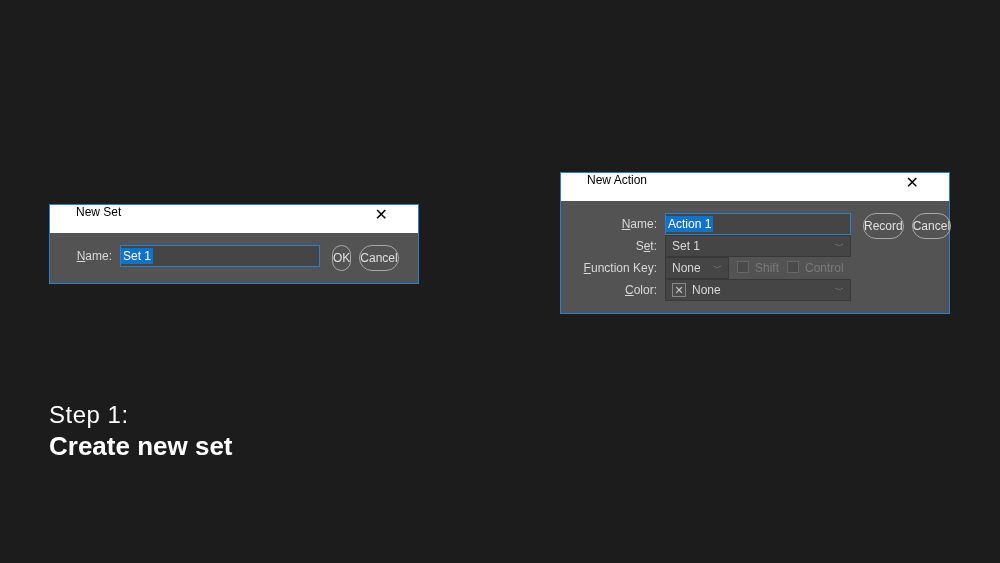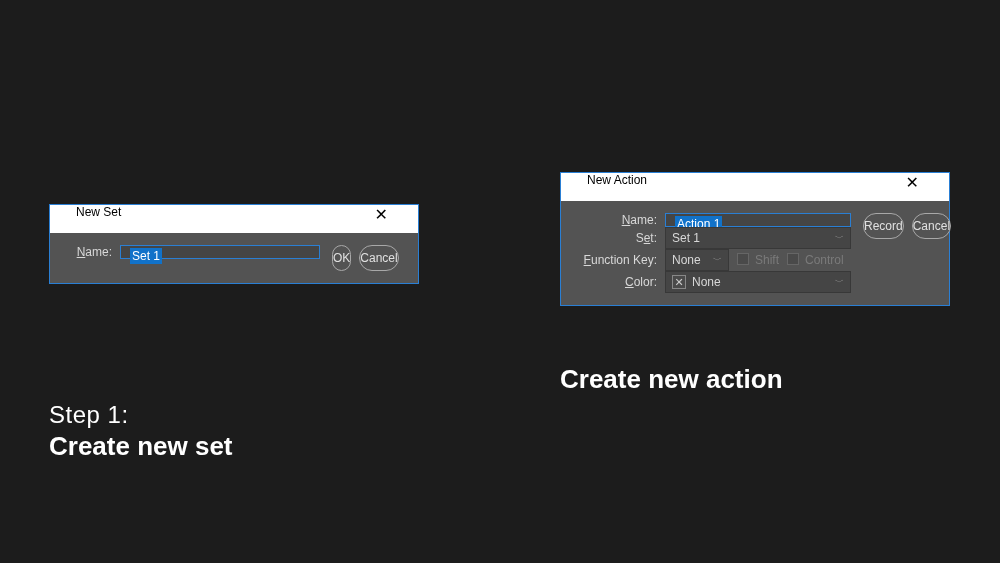--- a/index.html
+++ b/index.html
@@ -59,22 +59,22 @@
       text-align: right;
       white-space: nowrap;
     }
     .label .underline { text-decoration: underline; }
     .text-input {
       flex: 1;
       background: #454545;
       border: 1px solid #2a7fd4;
       color: #fff;
       font-size: 12px;
-      padding: 3px 9px;
-      height: 14px;
+      padding: 3px 0;
+      height: 22px;
     }
     .text-input.selected {
       background: #454545;
     }
     .text-input .sel {
       background: #1172c9;
       color: #fff;
       padding: 1px 2px;
     }
     .select {
@@ -247,14 +247,13 @@
       <div class="btn">Cancel</div>
     </div>
   </div>
 </div>
 
 <div class="caption" id="caption1">
   <div class="step">Step 1:</div>
   <div class="desc">Create new set</div>
 </div>
 <div class="caption" id="caption2">
-  <div class="desc">Create new action</div>
 </div>
 
 </body></html>

